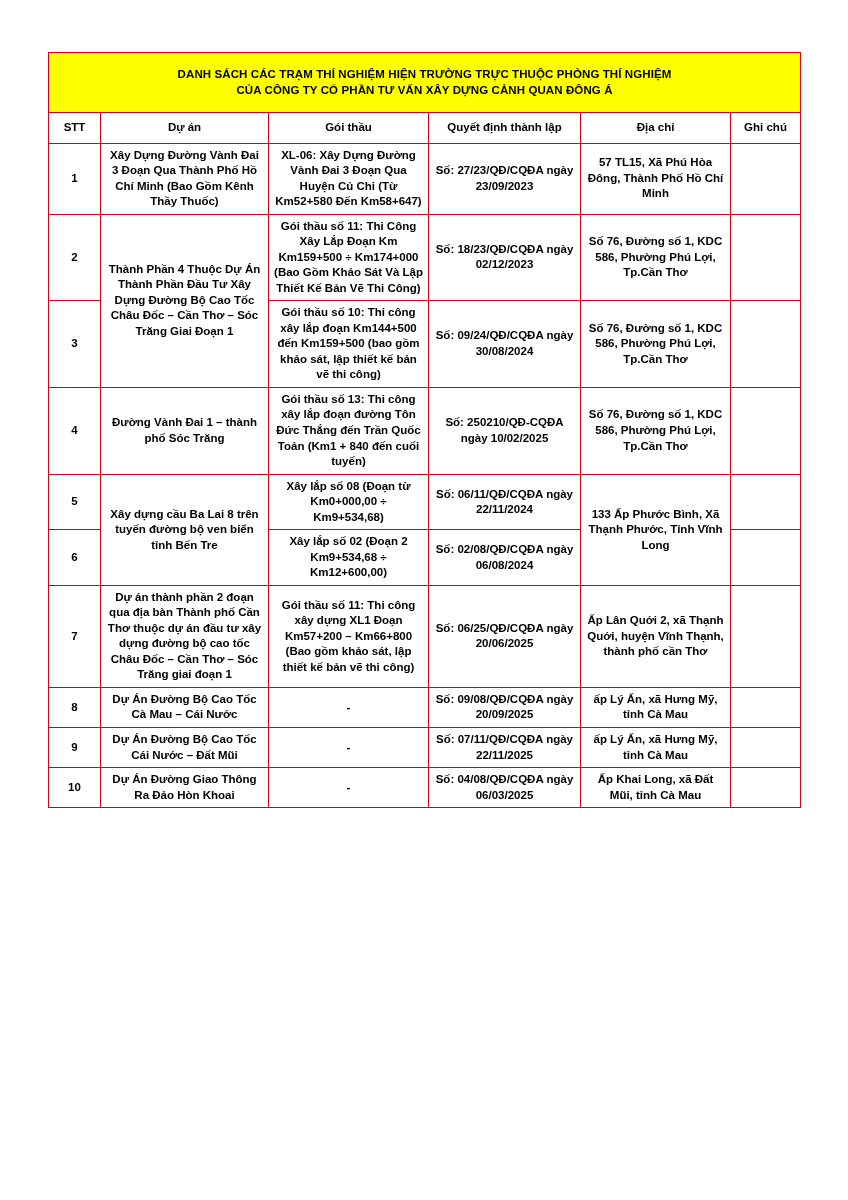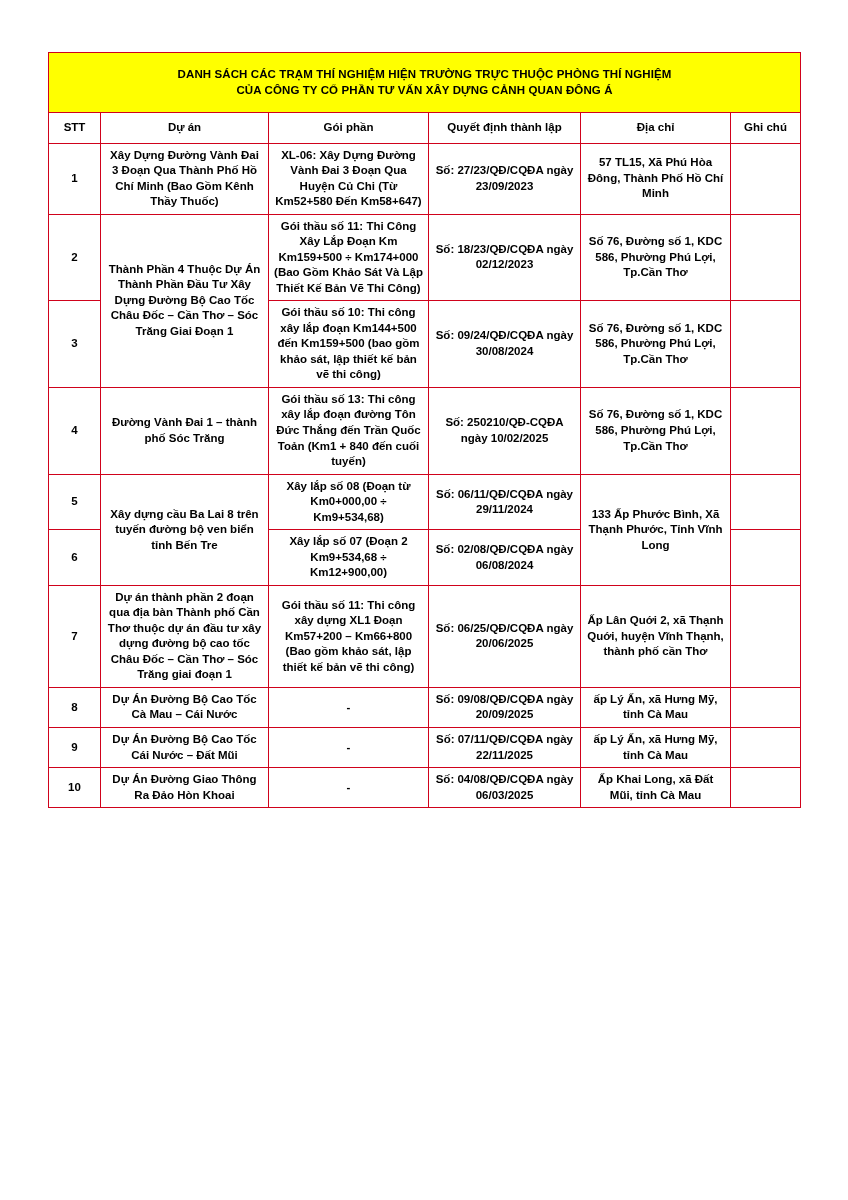--- a/index.html
+++ b/index.html
@@ -82,21 +82,21 @@
     <thead>
       <tr>
         <td class="title-cell" colspan="6">
           <span class="line">DANH SÁCH CÁC TRẠM THÍ NGHIỆM HIỆN TRƯỜNG TRỰC THUỘC PHÒNG THÍ NGHIỆM</span>
           <span class="line">CỦA CÔNG TY CỔ PHẦN TƯ VẤN XÂY DỰNG CẢNH QUAN ĐÔNG Á</span>
         </td>
       </tr>
       <tr>
         <td>STT</td>
         <td>Dự án</td>
-        <td>Gói phần</td>
+        <td>Gói thầu</td>
         <td>Quyết định thành lập</td>
         <td>Địa chỉ</td>
         <td>Ghi chú</td>
       </tr>
     </thead>
 
     <tbody>
 
       <tr>
         <td>1</td>
@@ -130,28 +130,28 @@
         <td>Gói thầu số 13: Thi công xây lắp đoạn đường Tôn Đức Thắng đến Trần Quốc Toản (Km1 + 840 đến cuối tuyến)</td>
         <td>Số: 250210/QĐ-CQĐA ngày 10/02/2025</td>
         <td>Số 76, Đường số 1, KDC 586, Phường Phú Lợi, Tp.Cần Thơ</td>
         <td></td>
       </tr>
 
       <tr>
         <td>5</td>
         <td rowspan="2">Xây dựng cầu Ba Lai 8 trên tuyến đường bộ ven biển tỉnh Bến Tre</td>
         <td>Xây lắp số 08 (Đoạn từ Km0+000,00 ÷ Km9+534,68)</td>
-        <td>Số: 06/11/QĐ/CQĐA ngày 29/11/2024</td>
+        <td>Số: 06/11/QĐ/CQĐA ngày 22/11/2024</td>
         <td rowspan="2">133 Ấp Phước Bình, Xã Thạnh Phước, Tỉnh Vĩnh Long</td>
         <td></td>
       </tr>
 
       <tr>
         <td>6</td>
-        <td>Xây lắp số 07 (Đoạn 2 Km9+534,68 ÷ Km12+900,00)</td>
+        <td>Xây lắp số 02 (Đoạn 2 Km9+534,68 ÷ Km12+600,00)</td>
         <td>Số: 02/08/QĐ/CQĐA ngày 06/08/2024</td>
         <td></td>
       </tr>
 
       <tr>
         <td>7</td>
         <td>Dự án thành phần 2 đoạn qua địa bàn Thành phố Cần Thơ thuộc dự án đầu tư xây dựng đường bộ cao tốc Châu Đốc – Cần Thơ – Sóc Trăng giai đoạn 1</td>
         <td>Gói thầu số 11: Thi công xây dựng XL1 Đoạn Km57+200 – Km66+800 (Bao gồm khảo sát, lập thiết kế bản vẽ thi công)</td>
         <td>Số: 06/25/QĐ/CQĐA ngày 20/06/2025</td>
         <td>Ấp Lân Quới 2, xã Thạnh Quới, huyện Vĩnh Thạnh, thành phố cần Thơ</td>

